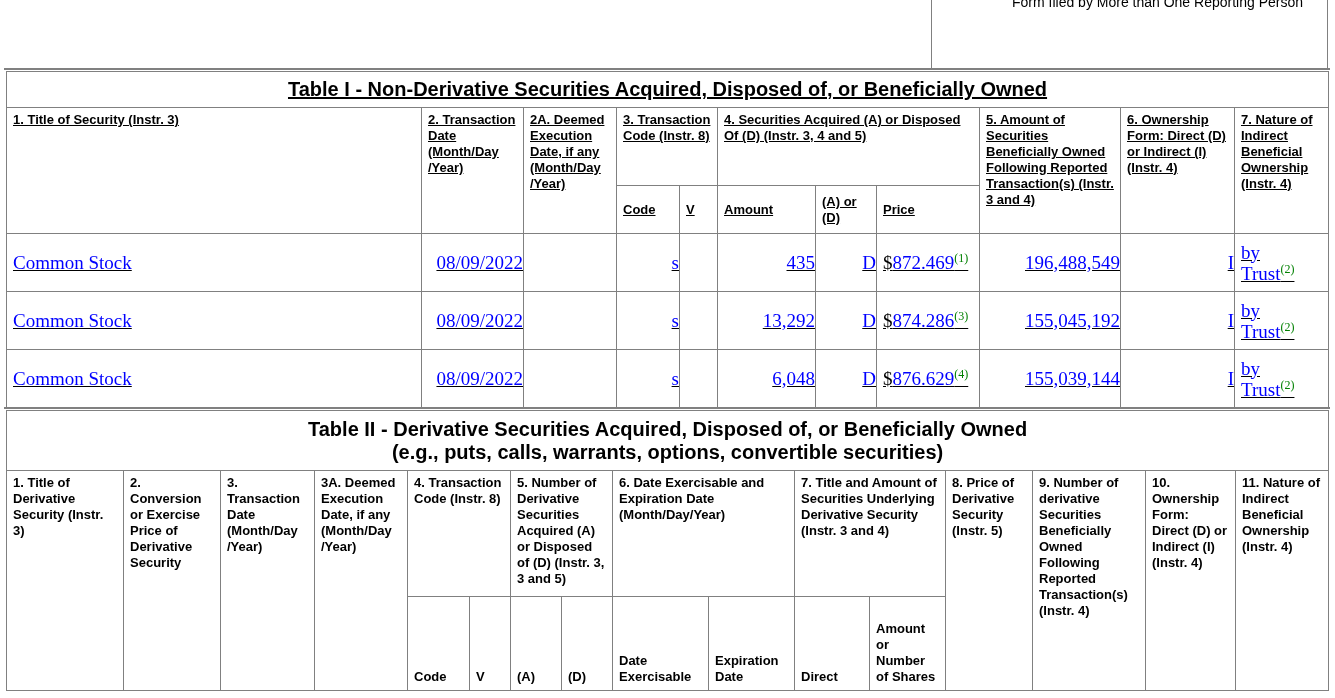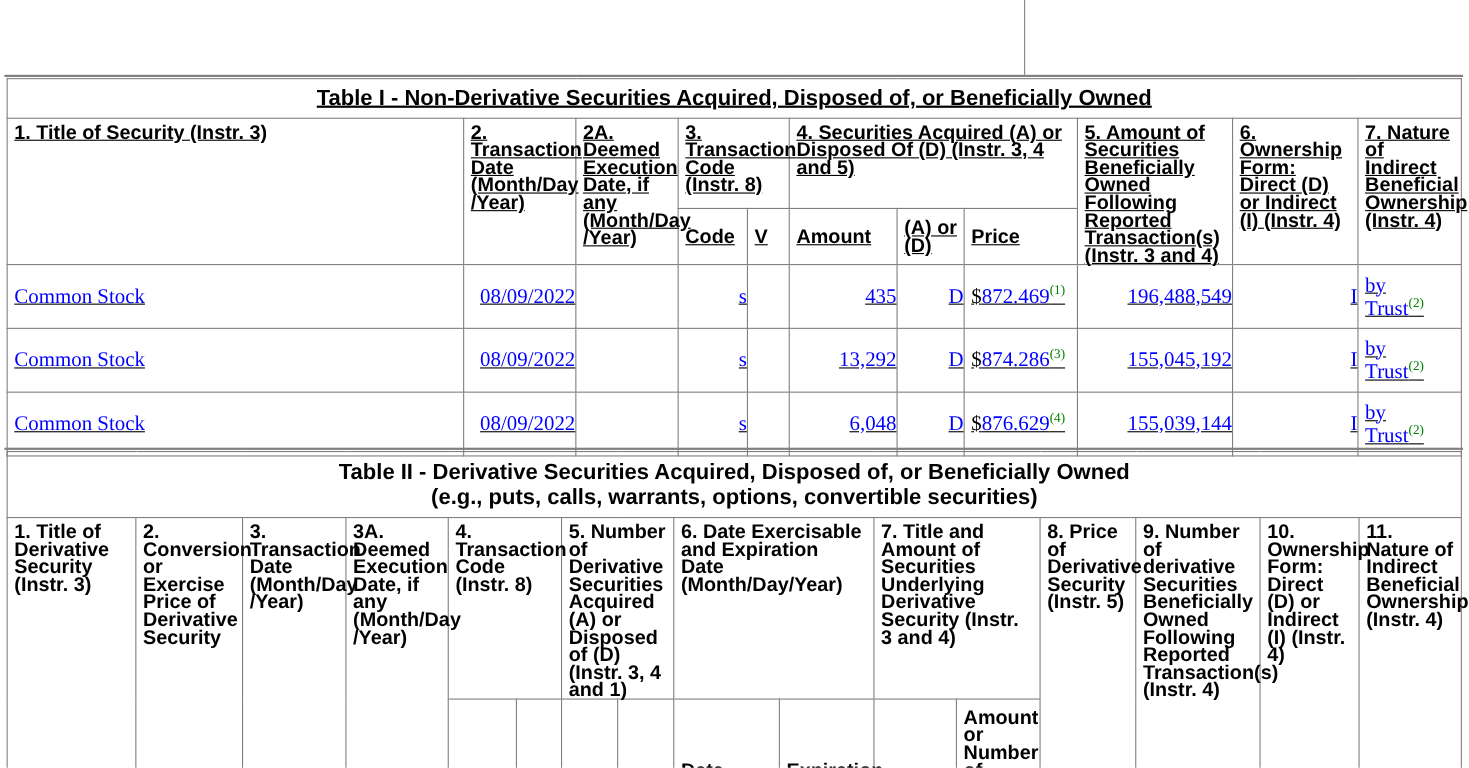--- a/index.html
+++ b/index.html
@@ -11,36 +11,39 @@
     .top .c1 { left: 6px; width: 463px; border-left: 1px solid #808080; }
     .top .c2 { left: 470px; width: 461px; }
     .top .c3 { left: 932px; width: 395px; }
     .top .rule { position: absolute; left: 10px; top: 20px; width: 441px; height: 0; border-top: 1px solid #404040; }
     .top .addr { position: absolute; top: 41px; font-size: 14px; }
     .top .filed { position: absolute; right: 24px; top: -6px; font-size: 14px; }
     .outer-sep { position: absolute; left: 4px; width: 1326px; height: 2px; background: #808080; }
 
     table.form4 { position: absolute; left: 6px; border-collapse: collapse; table-layout: fixed; }
     table.form4 td { border: 1px solid #808080; padding: 0; vertical-align: top; }
-    .hdr { font-size: 18px; font-weight: bold; line-height: 16px; padding: 4px 6px 0 6px !important; }
+    .hdr { font-size: 13px; font-weight: bold; line-height: 16px; padding: 4px 6px 0 6px !important; }
     .hdr-bottom { vertical-align: bottom !important; padding-bottom: 5px !important; }
     .hdr-mid { vertical-align: middle !important; padding-top: 0 !important; }
     .title-cell { text-align: center; font-size: 20px; font-weight: bold; }
     .dv { font-family: "Liberation Serif", serif; font-size: 19px; color: #0000ff; vertical-align: middle !important; }
     .dv.center { text-align: right; }
     .dv.left { padding-left: 6px !important; }
     .dollar { color: #000; }
     .fn { color: #008000; font-size: 12px; vertical-align: super; line-height: 0; }
     .trust { font-size: 19px; line-height: 21px; padding-left: 6px !important; }
   </style>
 </head>
 <body>
 
 <div class="top">
   <div class="cell c2"></div>
+  <div class="cell c3">
+    <span class="filed">Form filed by More than One Reporting Person</span>
+  </div>
 </div>
 <div class="outer-sep" style="top:68px"></div>
 
 <table class="form4" style="top:71px; width:1322px;text-decoration:underline;">
   <colgroup>
     <col style="width:415px">
       <col style="width:102px">
       <col style="width:93px">
     <col style="width:63px">
       <col style="width:38px">
@@ -142,21 +145,21 @@
       <span>Table II - Derivative Securities Acquired, Disposed of, or Beneficially Owned</span><br>
       <span>(e.g., puts, calls, warrants, options, convertible securities)</span>
     </td>
   </tr>
   <tr style="height:126px">
     <td rowspan="2" class="hdr">1. Title of Derivative Security (Instr. 3)</td>
     <td rowspan="2" class="hdr">2. Conversion or Exercise Price of Derivative Security</td>
     <td rowspan="2" class="hdr">3. Transaction Date (Month/Day /Year)</td>
     <td rowspan="2" class="hdr">3A. Deemed Execution Date, if any (Month/Day /Year)</td>
     <td colspan="2" class="hdr">4. Transaction Code (Instr. 8)</td>
-    <td colspan="2" class="hdr">5. Number of Derivative Securities Acquired (A) or Disposed of (D) (Instr. 3, 4 and 1)</td>
+    <td colspan="2" class="hdr">5. Number of Derivative Securities Acquired (A) or Disposed of (D) (Instr. 3, 3 and 5)</td>
     <td colspan="2" class="hdr">6. Date Exercisable and Expiration Date (Month/Day/Year)</td>
     <td colspan="2" class="hdr">7. Title and Amount of Securities Underlying Derivative Security (Instr. 3 and 4)</td>
     <td rowspan="2" class="hdr">8. Price of Derivative Security (Instr. 5)</td>
     <td rowspan="2" class="hdr">9. Number of derivative Securities Beneficially Owned Following Reported Transaction(s) (Instr. 4)</td>
     <td rowspan="2" class="hdr">10. Ownership Form: Direct (D) or Indirect (I) (Instr. 4)</td>
     <td rowspan="2" class="hdr">11. Nature of Indirect Beneficial Ownership (Instr. 4)</td>
   </tr>
   <tr style="height:94px">
     <td class="hdr hdr-bottom">Code</td>
     <td class="hdr hdr-bottom">V</td>

